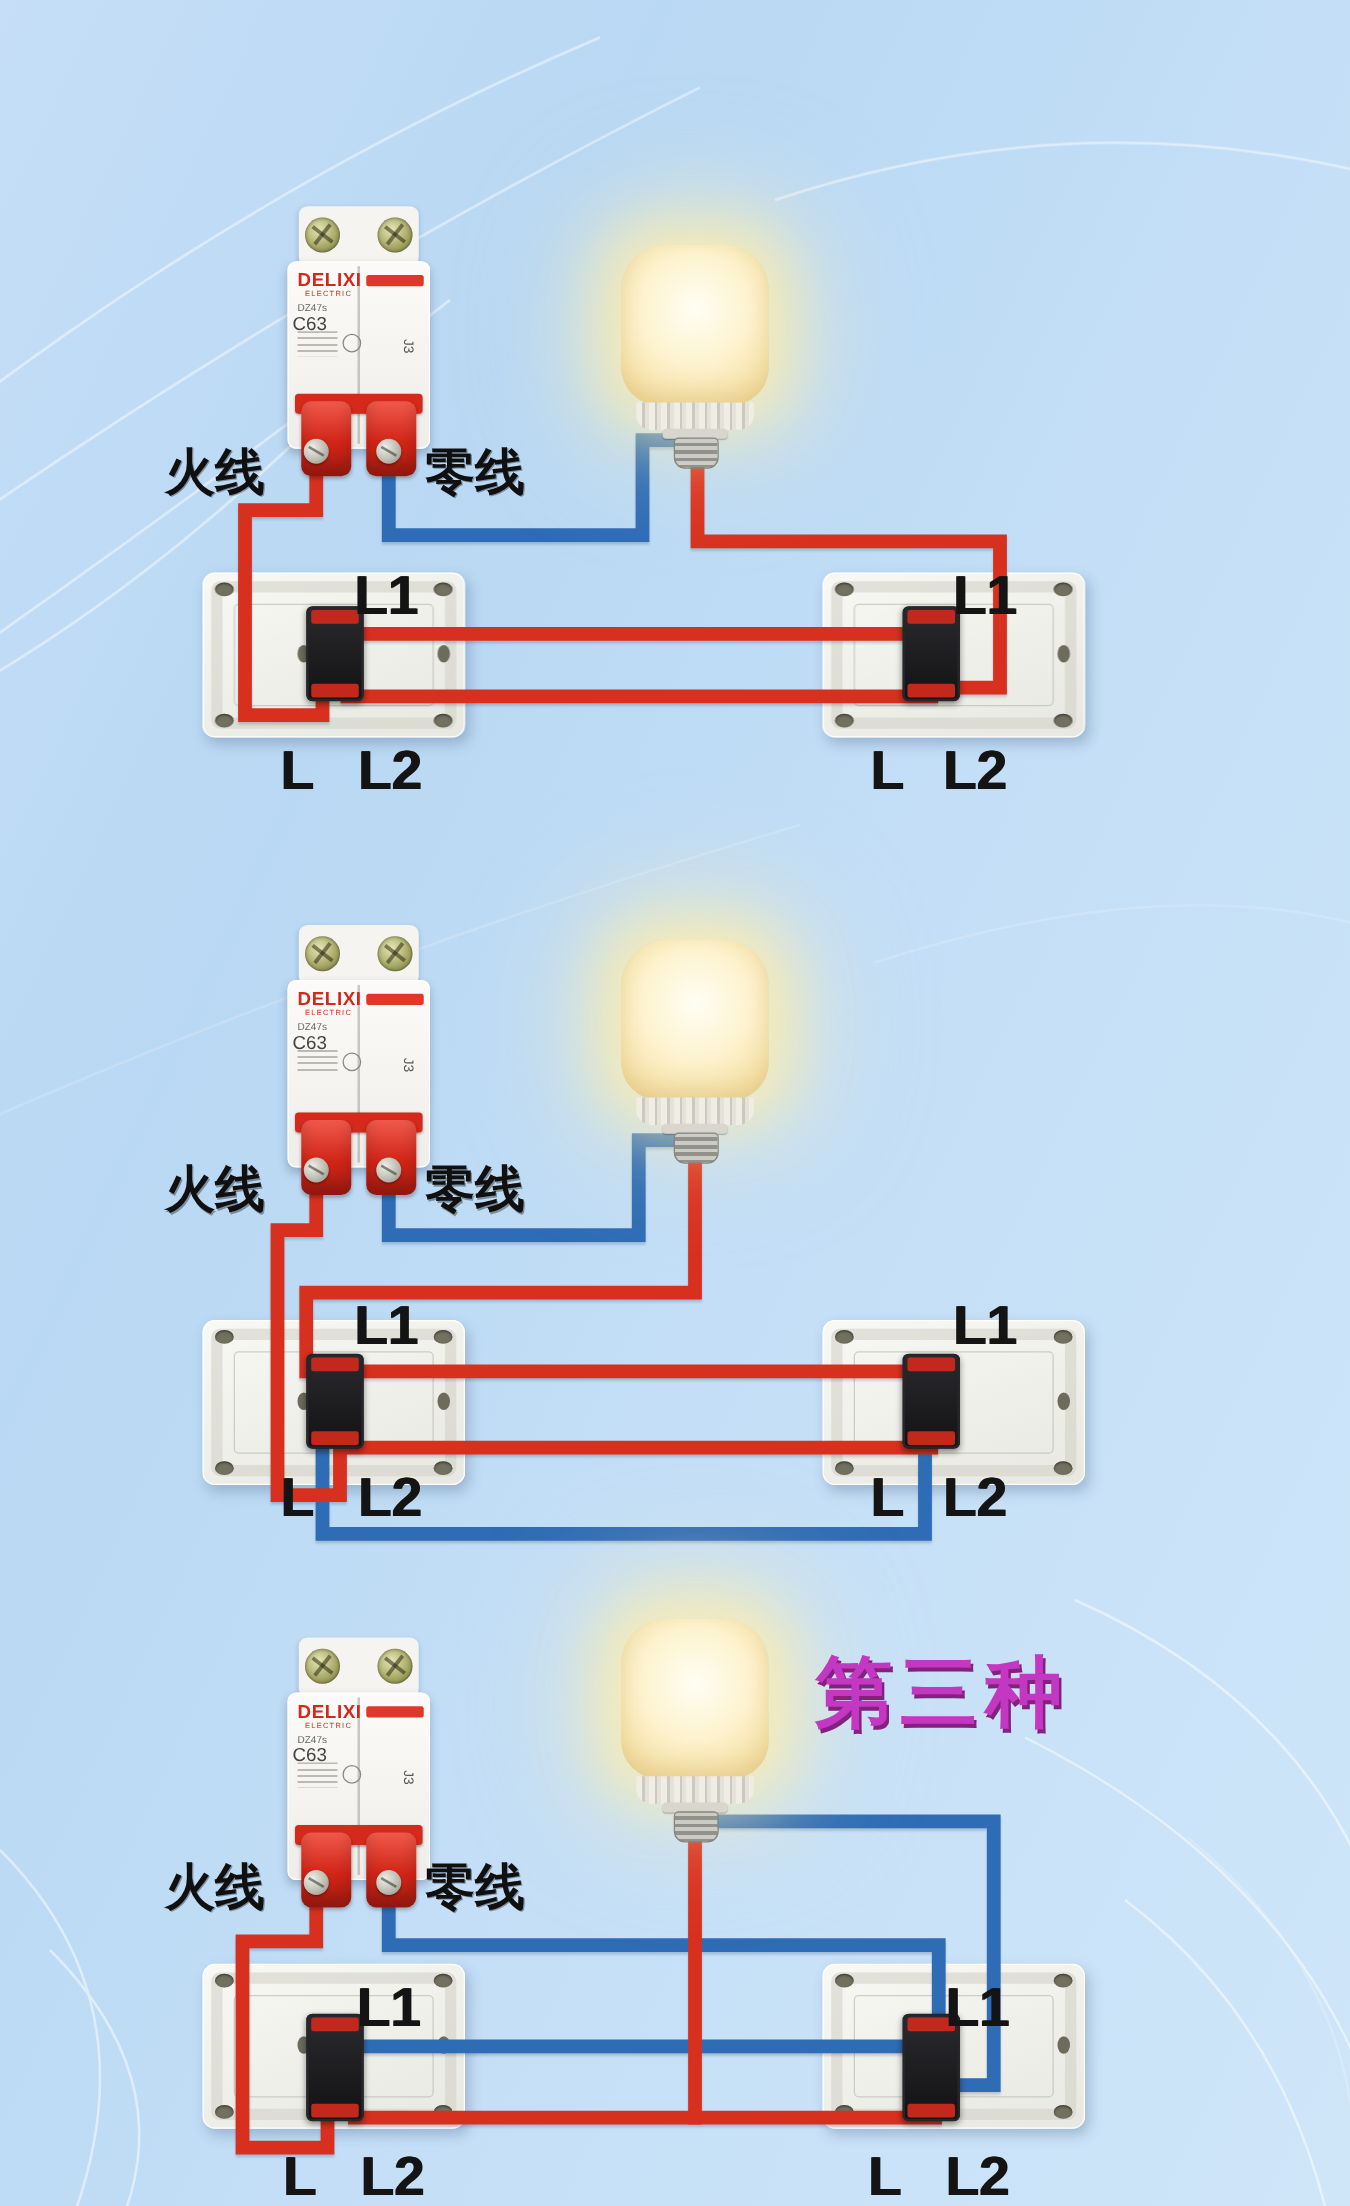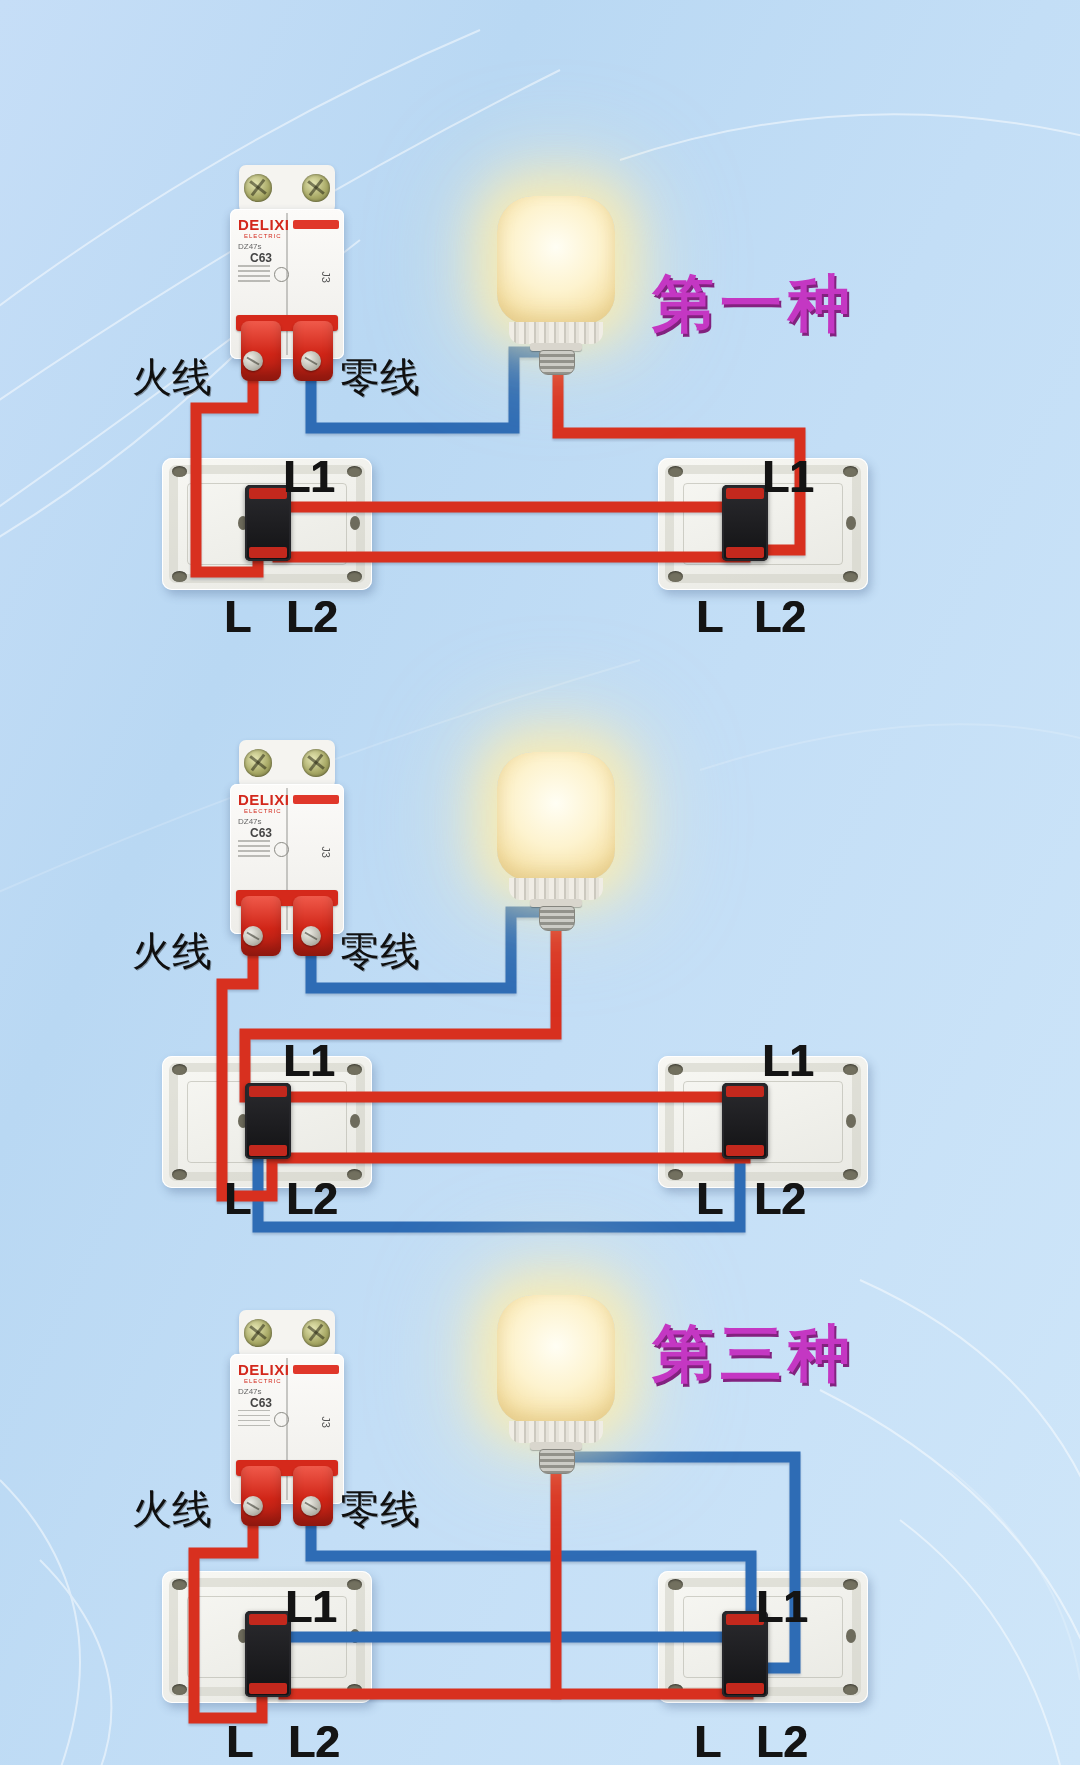--- a/index.html
+++ b/index.html
@@ -5,21 +5,21 @@
   html,body{margin:0;padding:0;background:#9fb9d6;}
   .canvas{position:relative;width:1080px;height:1765px;overflow:hidden;
     font-family:"Liberation Sans","DejaVu Sans",sans-serif;
     background:linear-gradient(115deg,#c6def7 0%,#b9d8f3 28%,#c3def6 55%,#cfe6f9 100%);}
   .deco{position:absolute;left:0;top:0;z-index:1;}
   .wires{position:absolute;left:0;top:0;z-index:3;filter:drop-shadow(0 2px 1px rgba(30,50,90,.22));}
   .title{position:absolute;z-index:6;font-size:74px;font-weight:bold;letter-spacing:10px;
     color:#e32119;text-shadow:3px 4px 0 #941310,1px 1px 0 #b51812;white-space:nowrap;}
   .sec-label{position:absolute;z-index:6;font-size:62px;font-weight:bold;letter-spacing:6px;
     color:#c437c3;text-shadow:2px 3px 0 #82227f;white-space:nowrap;}
-  .wire-label{position:absolute;z-index:6;font-size:40px;font-weight:normal;color:#101010;
+  .wire-label{position:absolute;z-index:6;font-size:40px;font-weight:bold;color:#101010;
     text-shadow:1px 1px 0 rgba(0,0,0,.35);white-space:nowrap;}
   .l-label{position:absolute;z-index:6;font-size:44px;font-weight:bold;color:#141414;
     text-shadow:1px 0 0 #141414;white-space:nowrap;}
   
   .plate{position:absolute;z-index:2;width:210px;height:132px;border-radius:10px;
     background:linear-gradient(160deg,#f8f8f4,#e8e8e2);
     box-shadow:3px 5px 10px rgba(60,85,130,.30),inset 0 0 0 1px #ffffff;}
   .plate::before{content:"";position:absolute;inset:7px;border:9px solid rgba(208,208,197,.55);border-radius:7px;}
   .plate::after{content:"";position:absolute;inset:25px;border:1px solid rgba(175,175,164,.55);border-radius:4px;}
   .p-screw{position:absolute;width:15px;height:11px;border-radius:50%;background:#72705f;box-shadow:inset 0 1px 2px rgba(0,0,0,.5);}
@@ -35,21 +35,21 @@
   .b-screw{position:absolute;top:9px;width:28px;height:28px;border-radius:50%;
     background:radial-gradient(circle at 40% 35%,#e6e7b4,#a9aa67 55%,#73743c);box-shadow:inset 0 0 3px rgba(0,0,0,.55);}
   .b-screw::before{content:"";position:absolute;left:4px;top:12px;width:20px;height:3px;background:rgba(40,40,20,.55);transform:rotate(38deg);}
   .b-screw::after{content:"";position:absolute;left:4px;top:12px;width:20px;height:3px;background:rgba(40,40,20,.55);transform:rotate(-52deg);}
   .b-body{position:absolute;top:44px;left:0;right:0;height:150px;border-radius:7px;
     background:linear-gradient(#fcfbf9,#eeede9);box-shadow:0 4px 8px rgba(50,70,110,.32),inset 0 0 0 1px #fff;}
   .b-seam{position:absolute;left:56px;top:4px;bottom:4px;width:2px;background:rgba(150,150,145,.5);}
   .b-brand{position:absolute;left:8px;top:7px;font-size:15px;font-weight:bold;color:#d3281c;letter-spacing:.5px;}
   .b-series{position:absolute;left:14px;top:24px;font-size:6px;color:#d3281c;letter-spacing:1px;}
   .b-model{position:absolute;left:8px;top:33px;font-size:8px;color:#666;}
-  .b-rating{position:absolute;left:20px;top:42px;font-size:12px;font-weight:bold;color:#444;}
+  .b-rating{position:absolute;left:4px;top:42px;font-size:15px;font-weight:normal;color:#444;}
   .b-specs{position:absolute;left:8px;top:56px;width:32px;height:20px;opacity:.55;
     background:repeating-linear-gradient(#8a8a84 0 1.5px,transparent 1.5px 5px);}
   .b-cert{position:absolute;left:44px;top:58px;width:13px;height:13px;border:1.5px solid #8a8a84;border-radius:50%;}
   .b-redbar{position:absolute;right:5px;top:11px;width:46px;height:9px;background:#e0372a;border-radius:2px;}
   .b-mark{position:absolute;right:12px;top:62px;font-size:11px;color:#555;transform:rotate(90deg);}
   .b-bridge{position:absolute;left:6px;right:6px;top:106px;height:16px;background:#d5291b;border-radius:3px;box-shadow:0 1px 2px rgba(0,0,0,.3);}
   .b-handle{position:absolute;top:112px;width:40px;height:60px;border-radius:8px;
     background:linear-gradient(180deg,#f05a4b,#d02517 55%,#ad1c11);box-shadow:inset 0 -10px 12px rgba(0,0,0,.18),0 2px 3px rgba(0,0,0,.25);}
   .b-term{position:absolute;top:186px;width:20px;height:20px;border-radius:50%;
     background:radial-gradient(circle at 35% 35%,#f0efe8,#b9b8ae 60%,#8a897e);box-shadow:0 1px 2px rgba(0,0,0,.4);}
@@ -192,21 +192,20 @@
     <span class="b-term" style="left:71px;"></span>
   </div>
   <div class="wire-label" style="left:132px;top:350px;">火线</div>
   <div class="wire-label" style="left:340px;top:350px;">零线</div>
   <div class="bulb" style="left:497px;top:196px;">
     <div class="dome"></div>
     <div class="ribs"></div>
     <div class="collar"></div>
     <div class="screwbase"></div>
   </div>
-  <div class="sec-label" style="left:652px;top:262px;">第一种</div>
   <div class="l-label" style="left:283px;top:452px;">L1</div>
   <div class="l-label" style="left:762px;top:452px;">L1</div>
   <div class="l-label" style="left:224px;top:592px;">L</div>
   <div class="l-label" style="left:286px;top:592px;">L2</div>
   <div class="l-label" style="left:696px;top:592px;">L</div>
   <div class="l-label" style="left:754px;top:592px;">L2</div>
 
   <div class="breaker" style="left:230px;top:740px;">
     <div class="b-tabs"></div>
     <span class="b-screw" style="left:14px;"></span>

